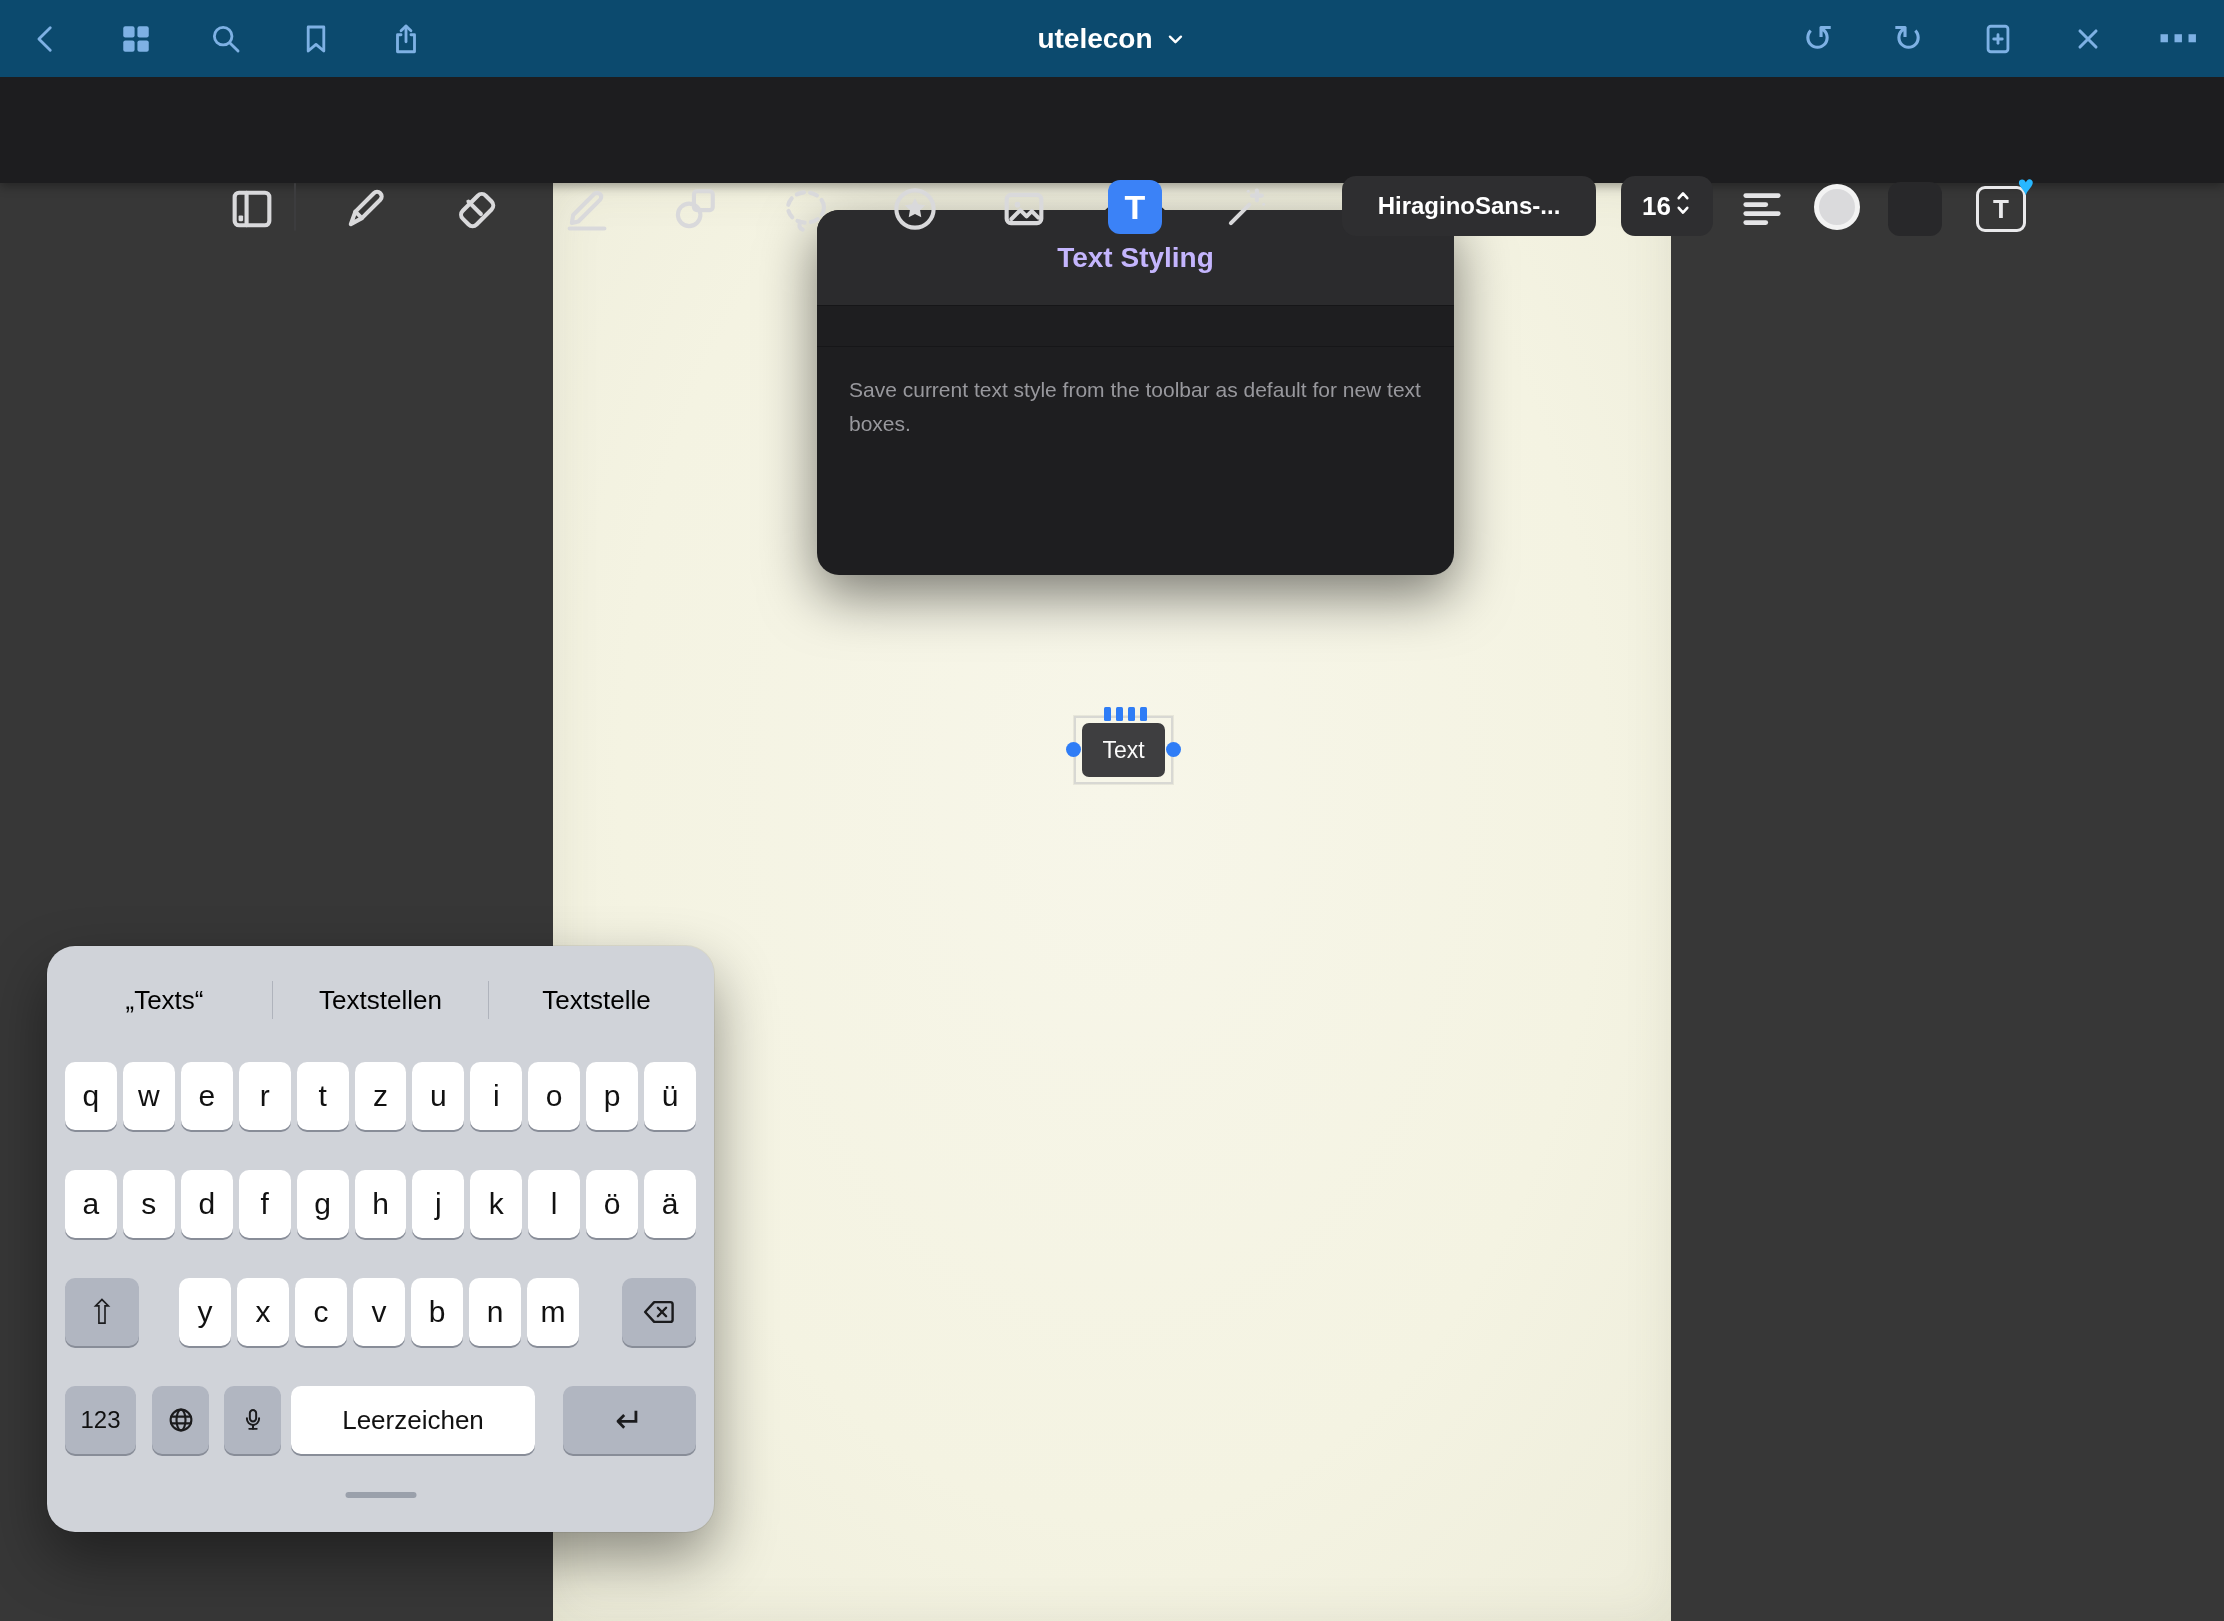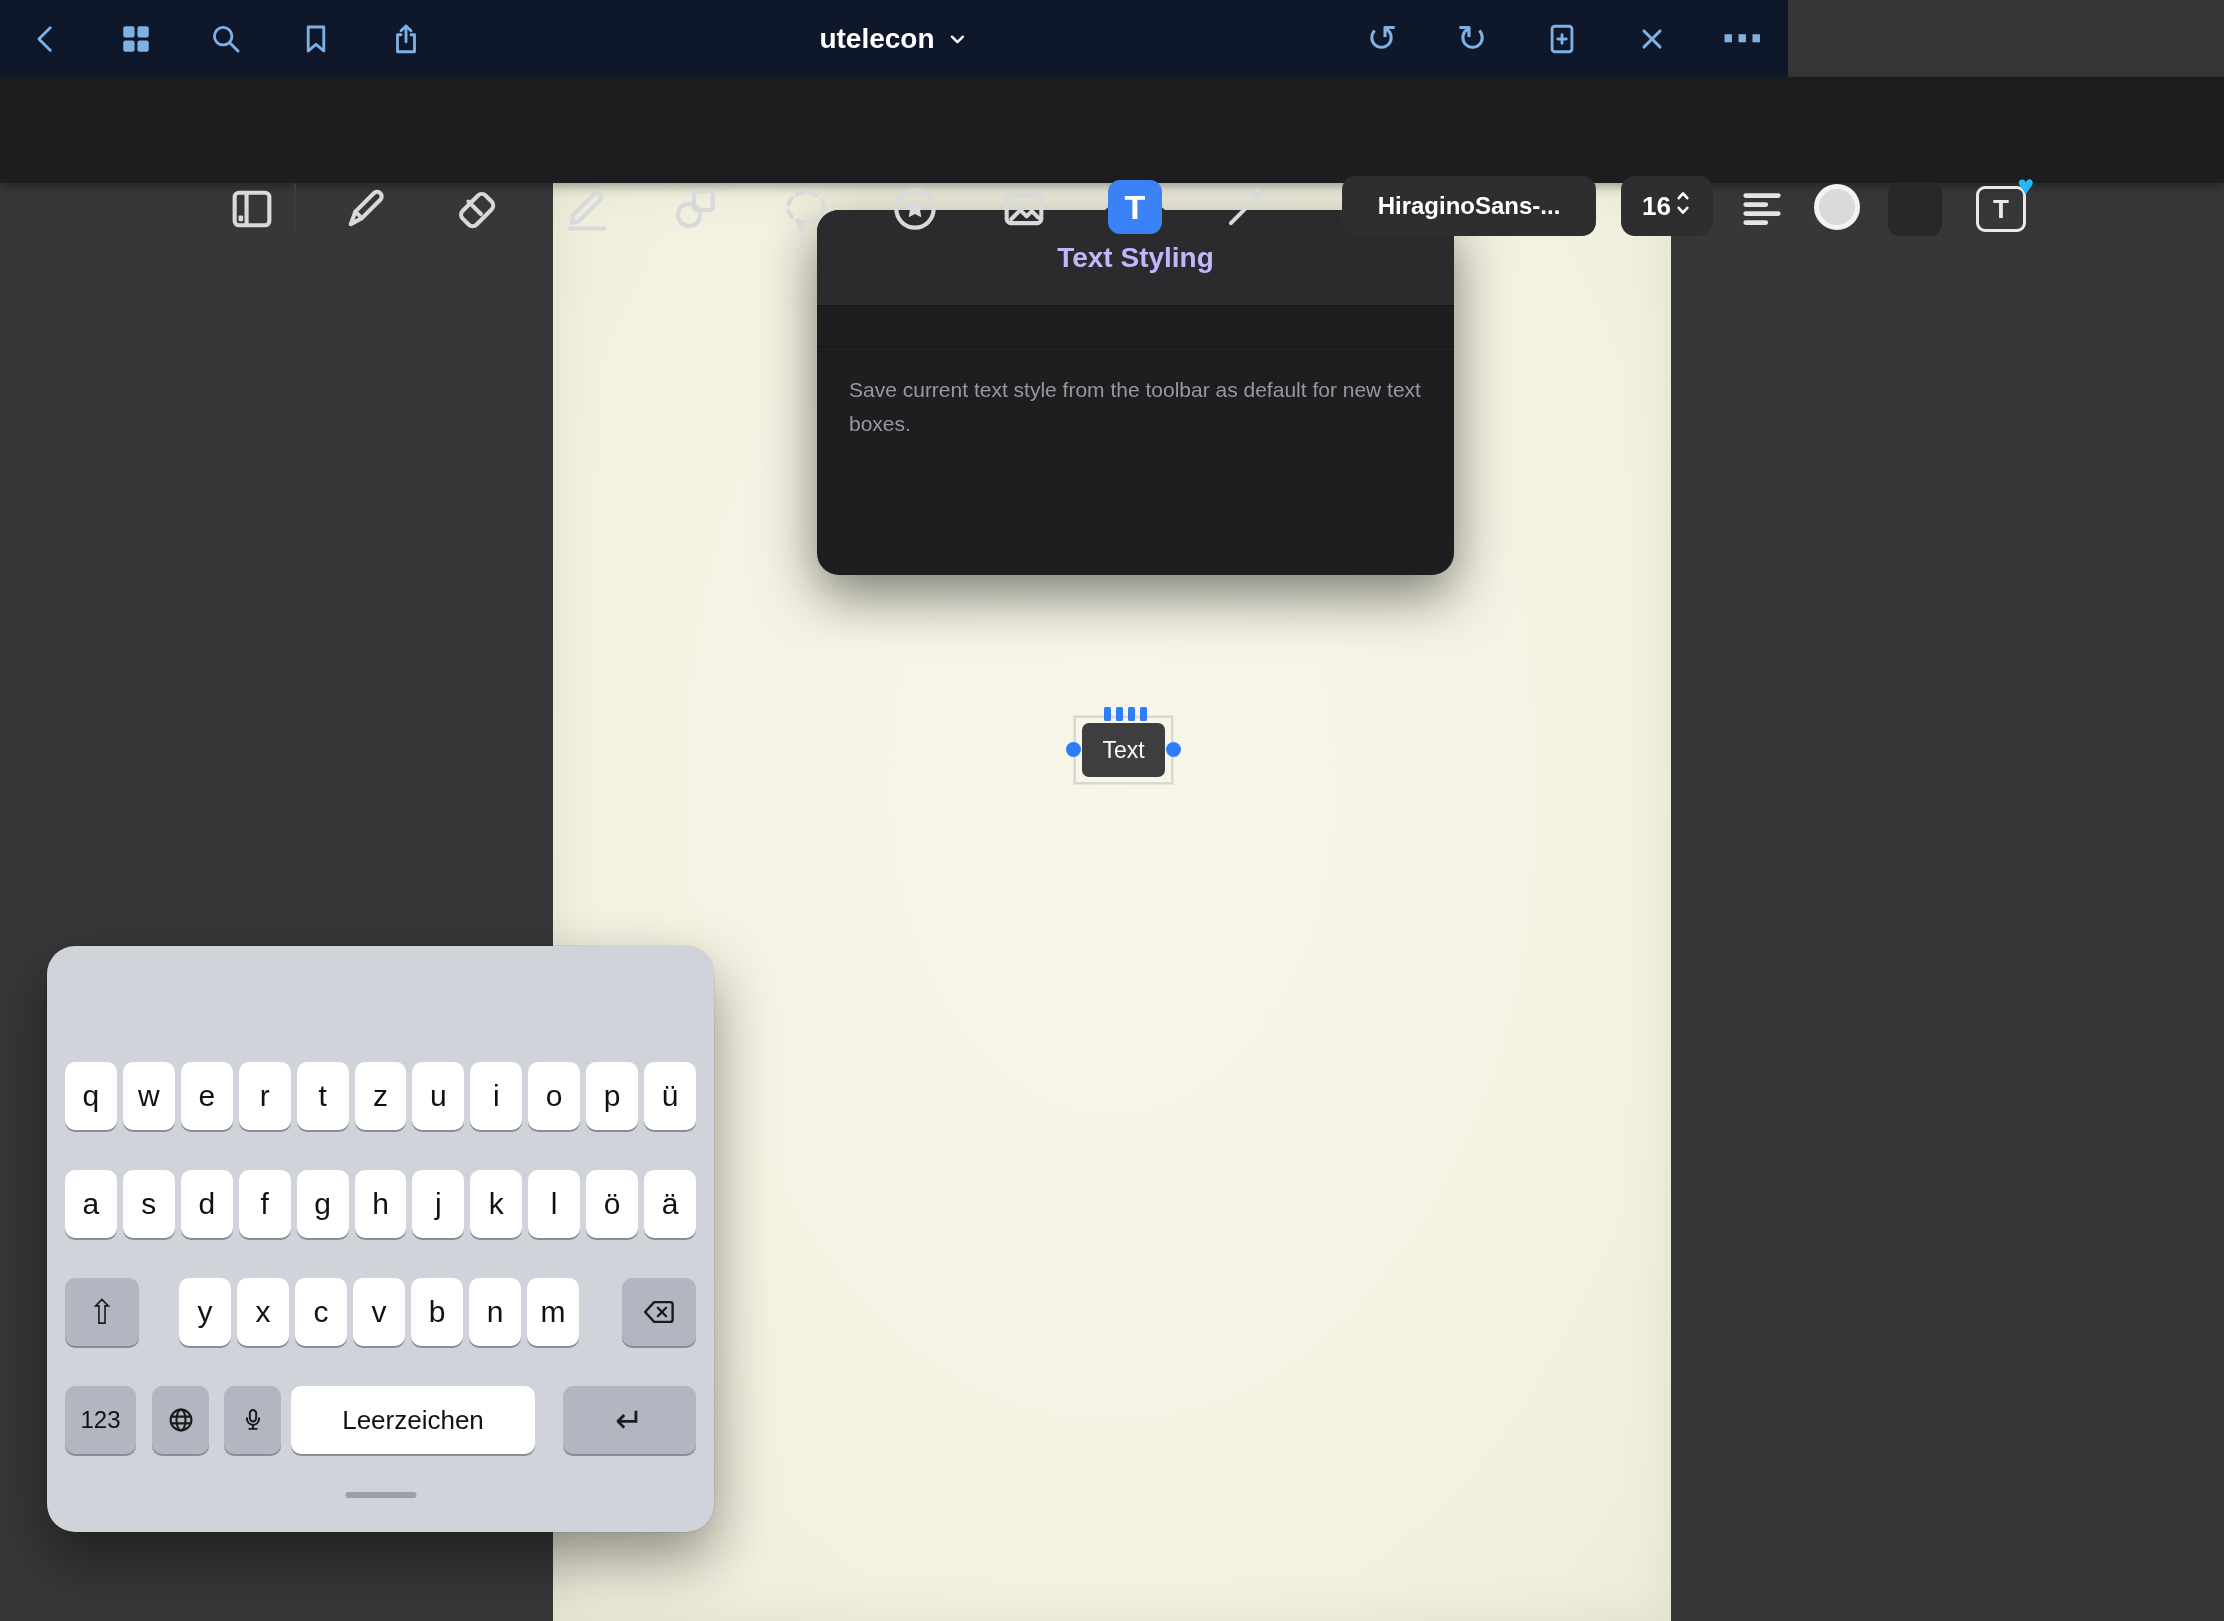--- a/index.html
+++ b/index.html
@@ -1,21 +1,21 @@
 <!DOCTYPE html>
 <html><head>
 <meta charset="utf-8">
 <style>
   html,body{margin:0;padding:0;background:#222;}
   .screen{position:relative;width:2224px;height:1621px;overflow:hidden;background:#373737;
           font-family:"Liberation Sans","DejaVu Sans",sans-serif;-webkit-user-select:none;}
   .abs{position:absolute;}
 
   
-  .topbar{left:0;top:0;width:1788px;height:77px;background:#0f172a;display:flex;align-items:center;
+  .topbar{left:0;top:0;width:2224px;height:77px;background:#0c4a6e;display:flex;align-items:center;
           padding:0 26px;box-sizing:border-box;z-index:60;}
   .nav-group{display:flex;align-items:center;gap:50px;}
   .nav-btn{width:40px;height:44px;display:flex;align-items:center;justify-content:center;cursor:pointer;}
   .nav-btn svg{stroke:#7eb1e4;fill:none;stroke-width:2;stroke-linecap:round;stroke-linejoin:round;}
   .nav-glyph{color:#7eb1e4;font-size:37px;line-height:1;}
   .title-wrap{position:absolute;left:50%;top:0;height:77px;transform:translateX(-50%);
               display:flex;align-items:center;gap:12px;}
   .doc-title{color:#ffffff;font-size:28px;font-weight:700;}
   .spacer{flex:1;}
 
@@ -284,20 +284,27 @@
   <div class="handle" style="left:1166px;top:742px;"></div>
 
   <div class="abs beak"></div>
   <div class="abs popover">
     <div class="pop-header">Text Styling</div>
     <div class="pop-strip"></div>
     <div class="pop-desc">Save current text style from the toolbar as default for new text boxes.</div>
   </div>
 
   <div class="abs kb">
+    <div class="sugg">
+      <div class="sugg-item">„Texts“</div>
+      <div class="sugg-div"></div>
+      <div class="sugg-item">Textstellen</div>
+      <div class="sugg-div"></div>
+      <div class="sugg-item">Textstelle</div>
+    </div>
 
     <div class="krow" style="top:116px;">
       <div class="key">q</div>
       <div class="key">w</div>
       <div class="key">e</div>
       <div class="key">r</div>
       <div class="key">t</div>
       <div class="key">z</div>
       <div class="key">u</div>
       <div class="key">i</div>

